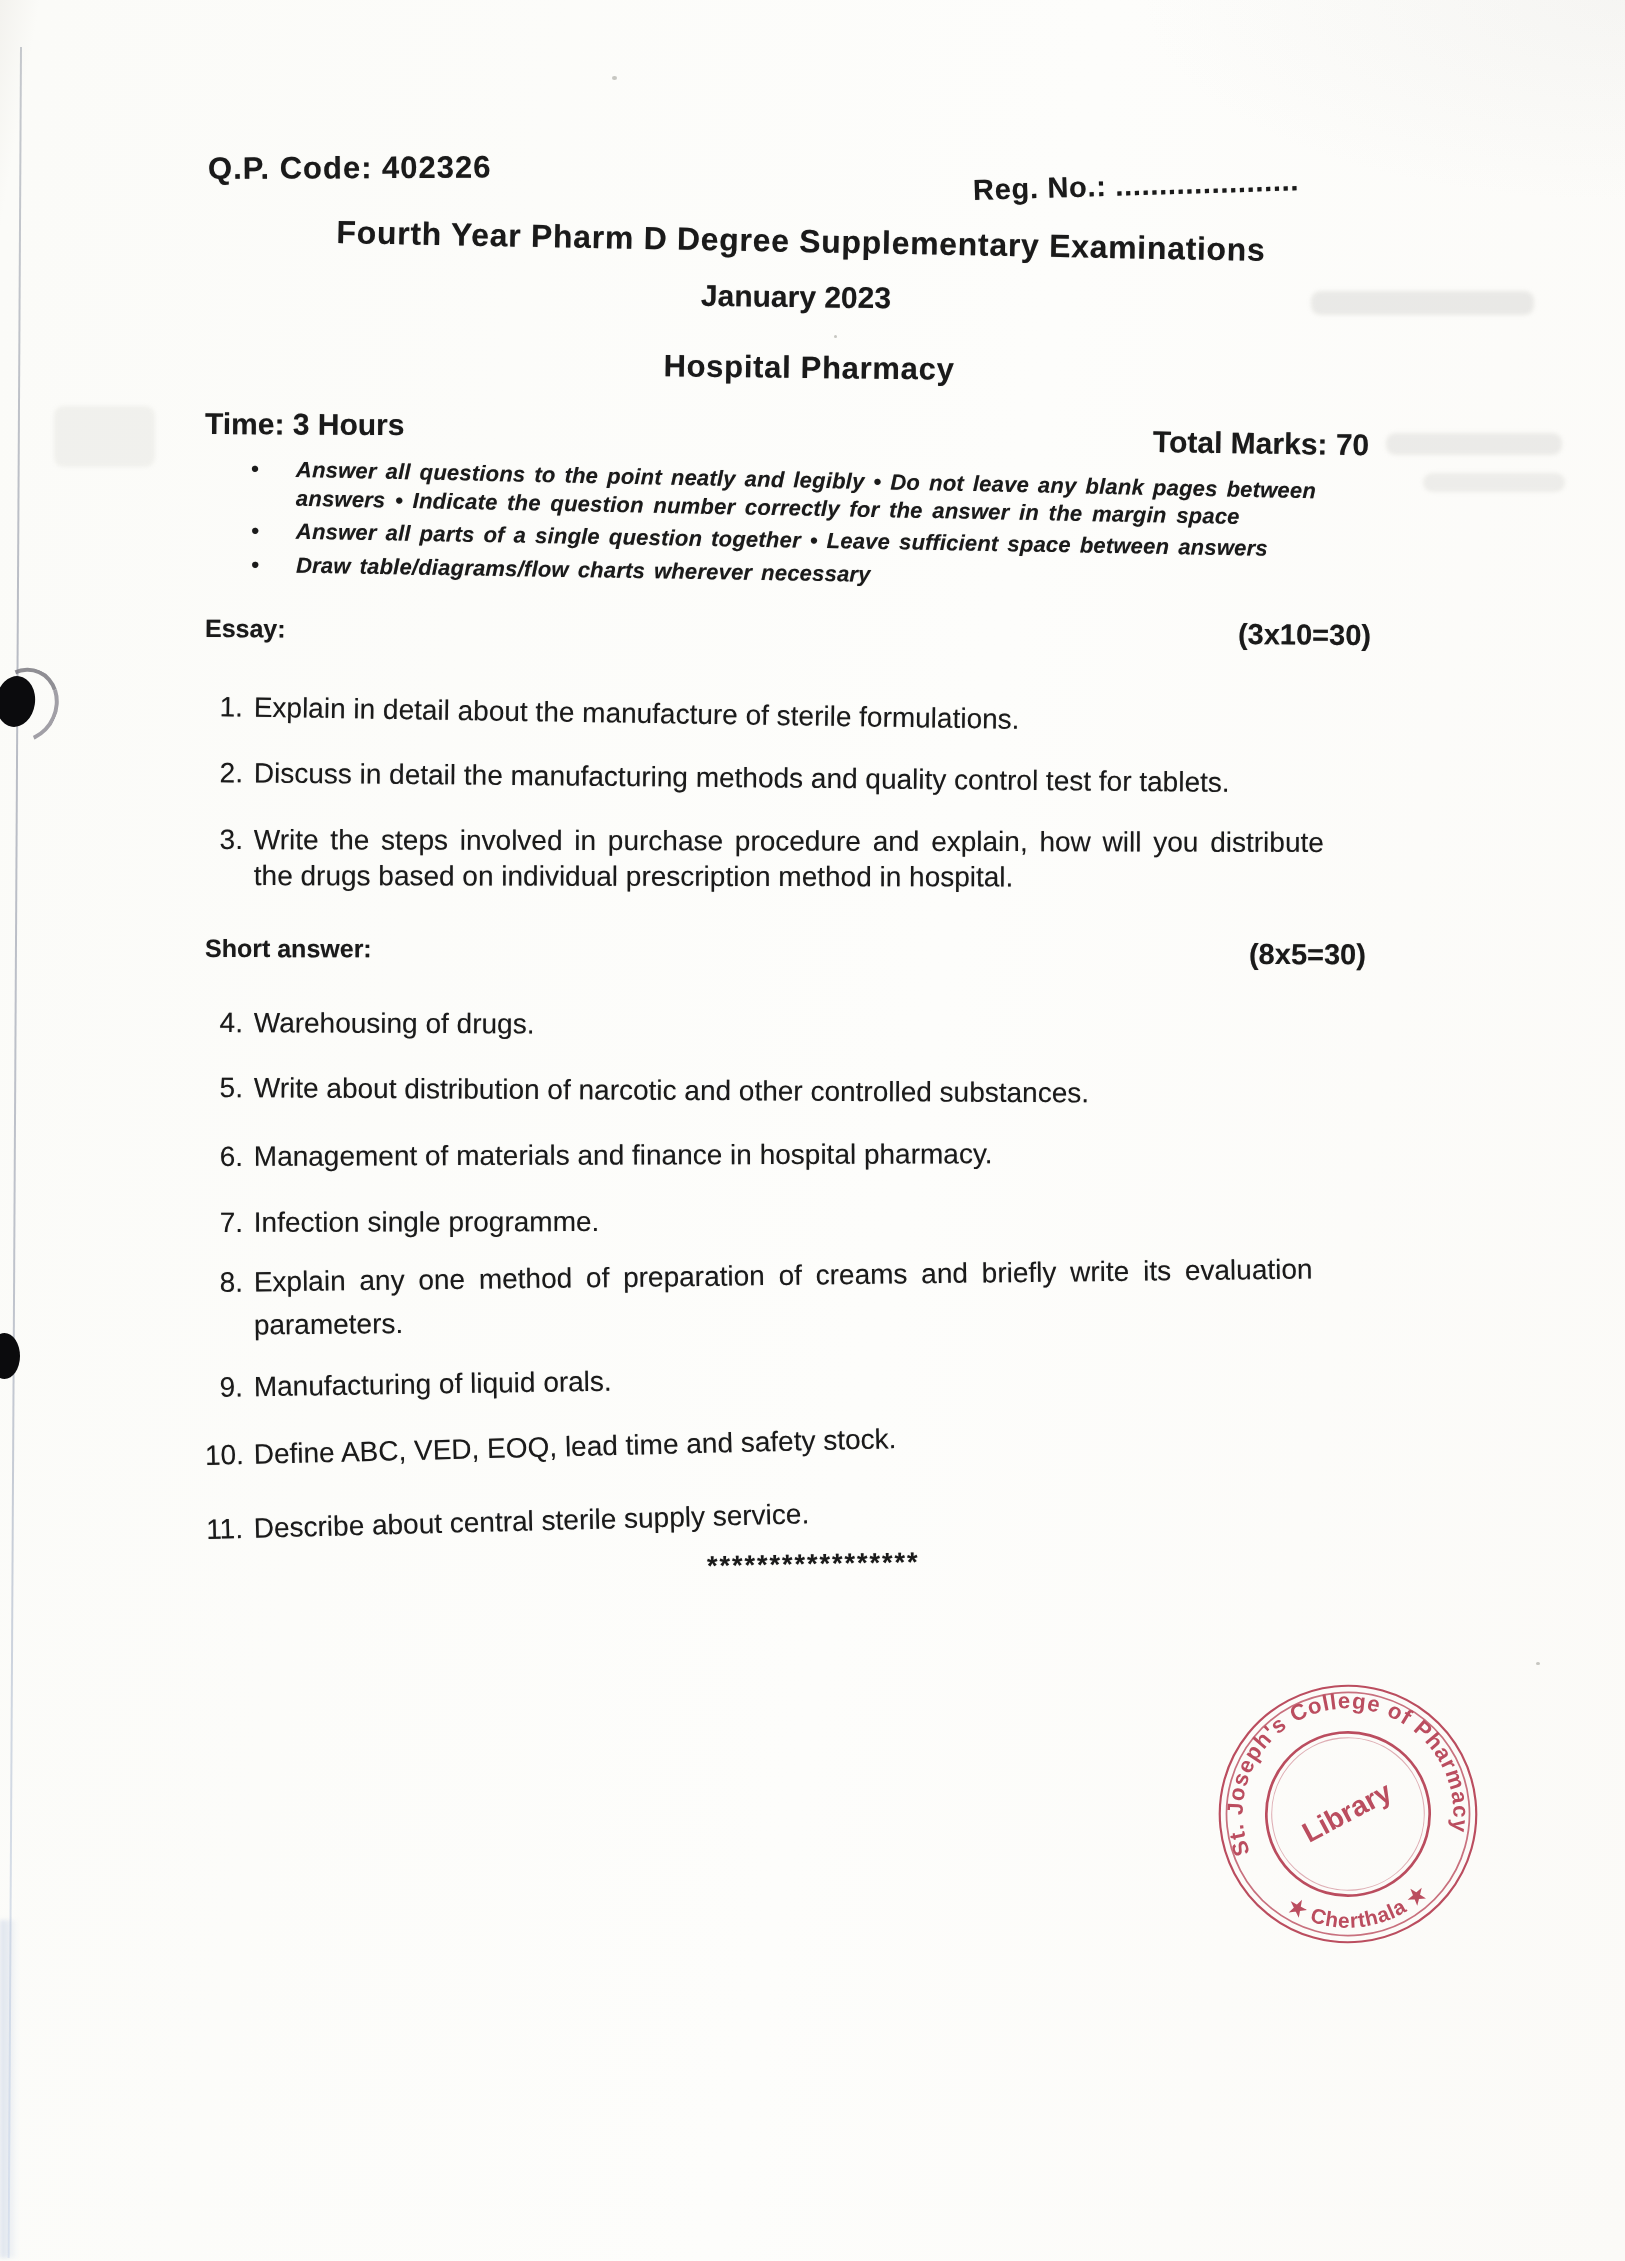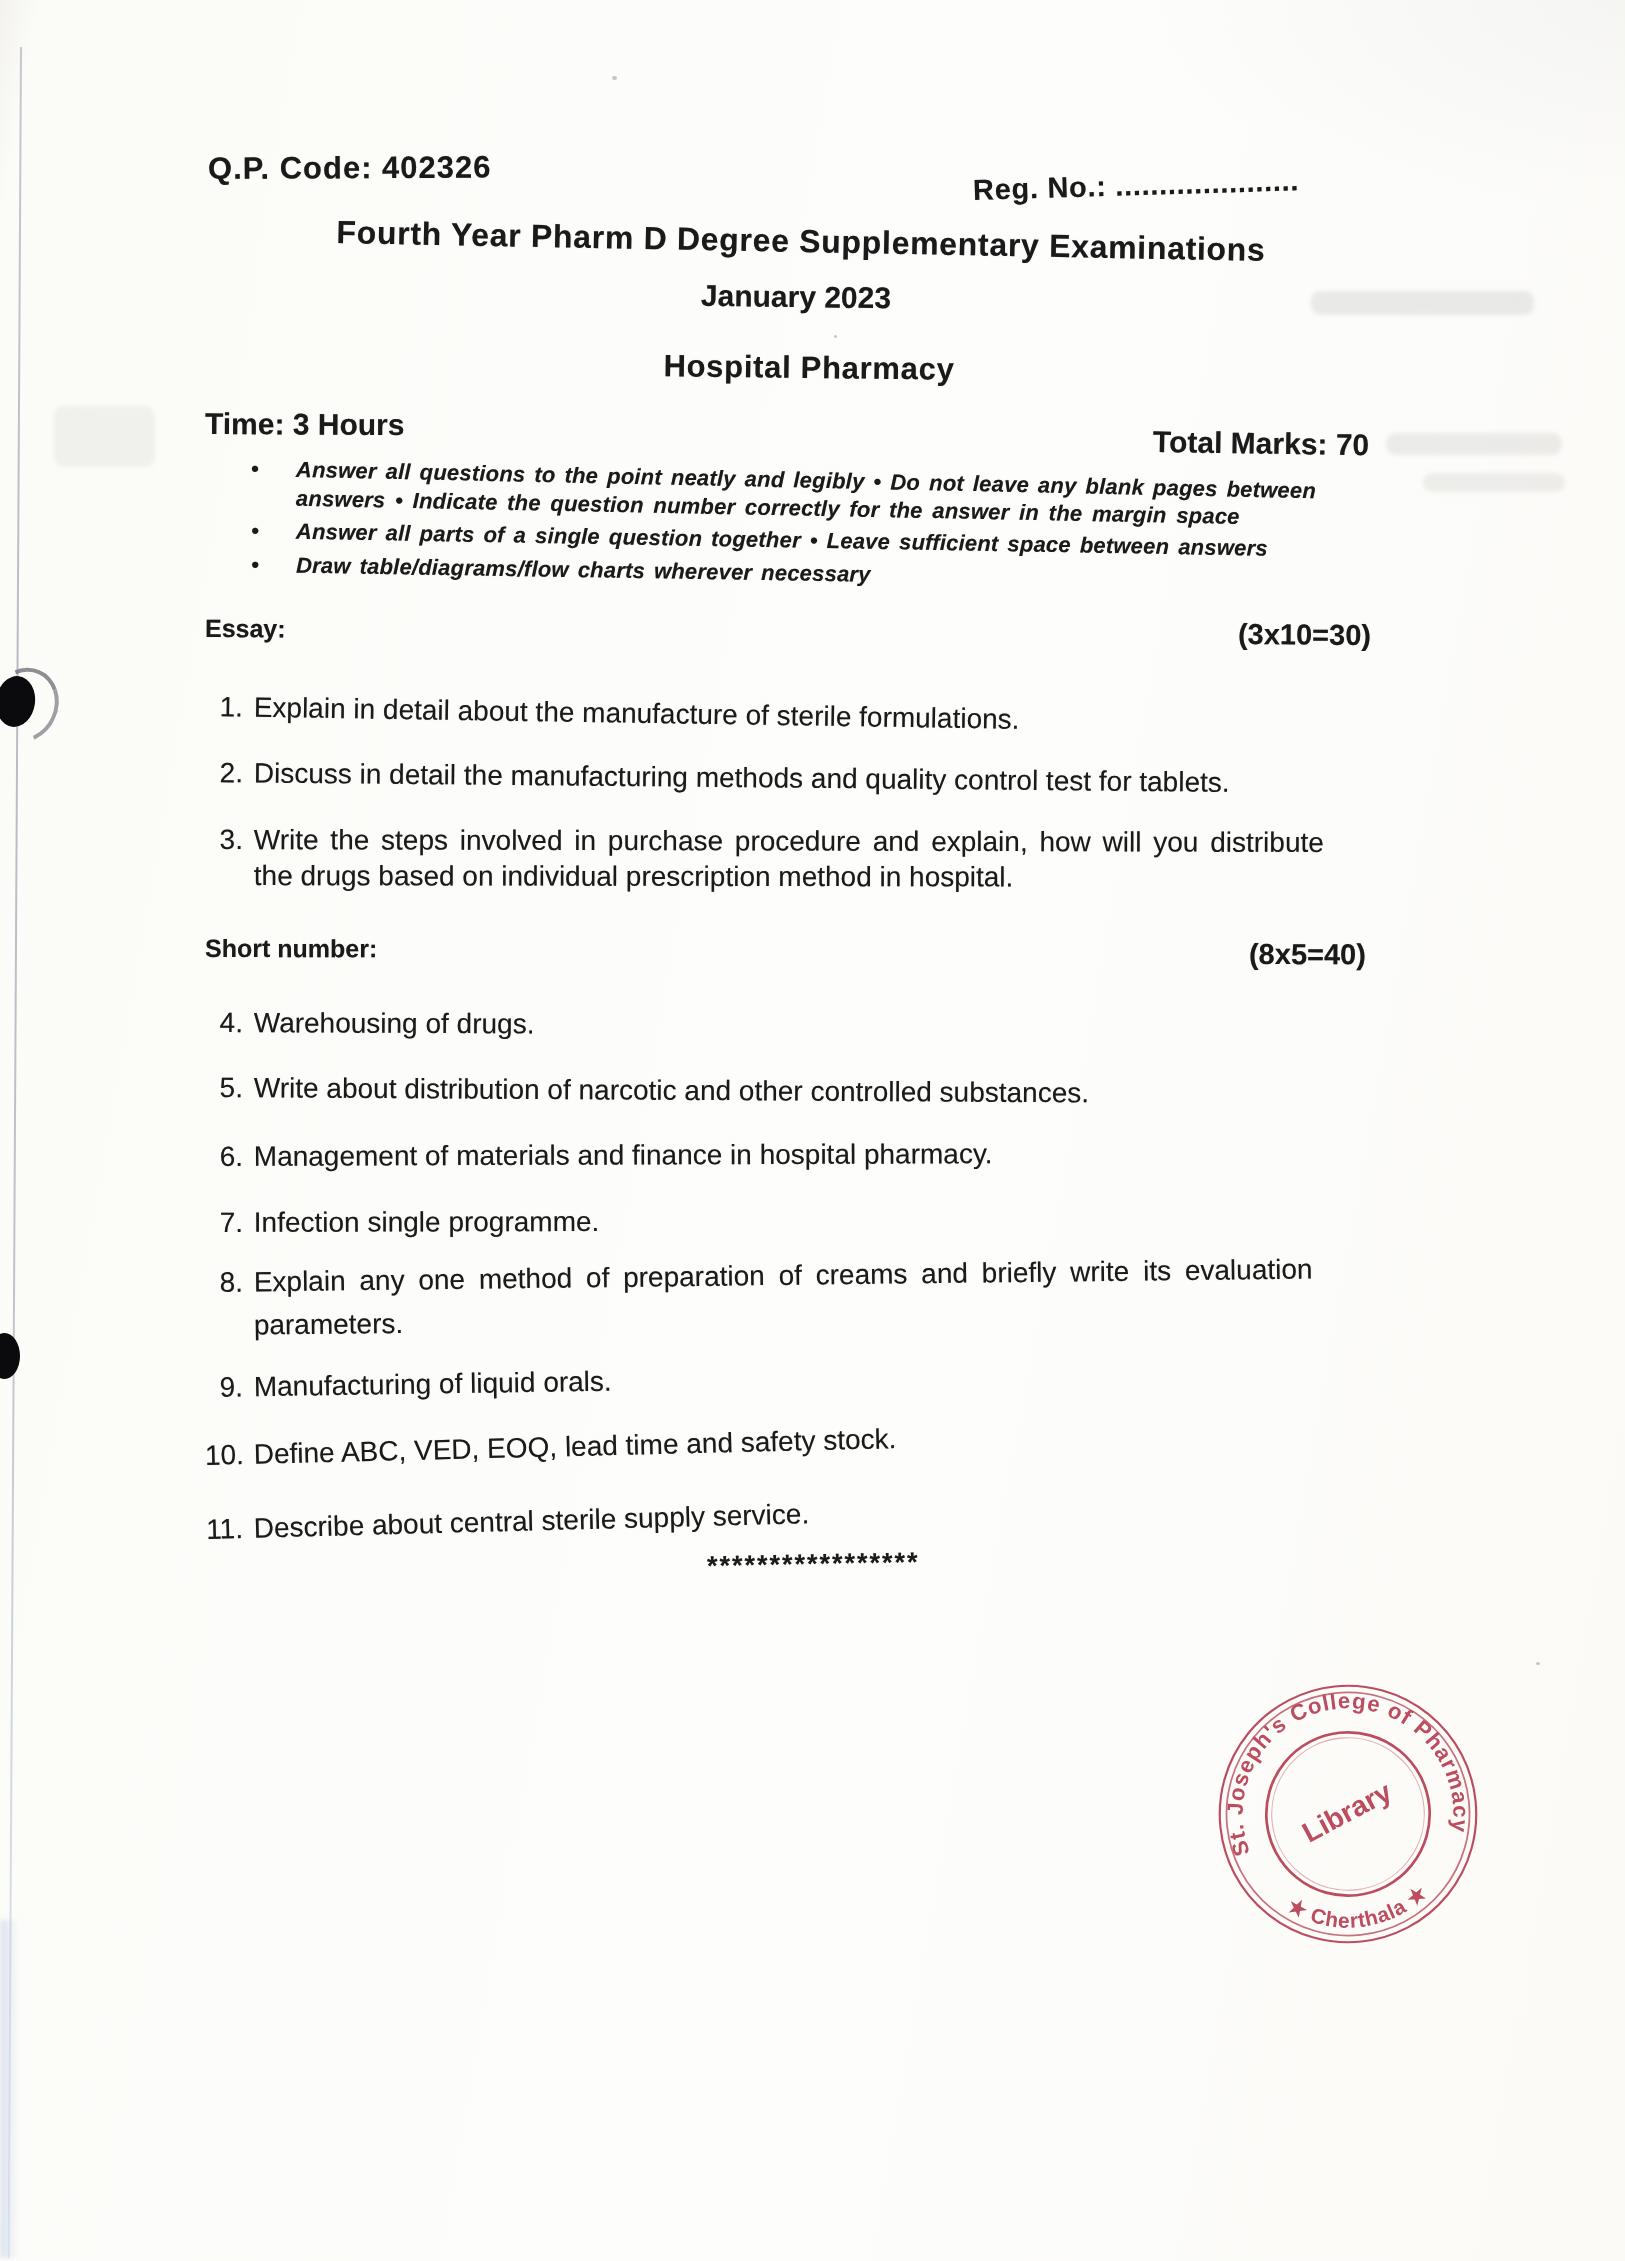--- a/index.html
+++ b/index.html
@@ -64,22 +64,22 @@
   <div class="t irow" style="top:552px; --r:0.9deg"><span class="imark">•</span><span>Draw table/diagrams/flow charts wherever necessary</span></div>
 
   <div class="t b shead" style="top:614px; --r:0.3deg">Essay:</div>
   <div class="t b smarks" style="left:1238px; top:618px; --r:0.5deg">(3x10=30)</div>
 
   <div class="t qrow" style="top:691px; --r:0.9deg"><span class="qnum">1.</span><span class="qtext">Explain in detail about the manufacture of sterile formulations.</span></div>
   <div class="t qrow" style="top:757px; --r:0.55deg"><span class="qnum">2.</span><span class="qtext">Discuss in detail the manufacturing methods and quality control test for tablets.</span></div>
   <div class="t qrow ws6" style="top:824px; --r:0.15deg"><span class="qnum">3.</span><span class="qtext">Write the steps involved in purchase procedure and explain, how will you distribute</span></div>
   <div class="t qrow" style="top:860px; --r:0.1deg"><span class="qnum"></span><span class="qtext">the drugs based on individual prescription method in hospital.</span></div>
 
-  <div class="t b shead" style="top:934px; --r:0.1deg">Short number:</div>
-  <div class="t b smarks" style="left:1249px; top:938px; --r:0.2deg">(8x5=40)</div>
+  <div class="t b shead" style="top:934px; --r:0.1deg">Short answer:</div>
+  <div class="t b smarks" style="left:1249px; top:938px; --r:0.2deg">(8x5=30)</div>
 
   <div class="t qrow" style="top:1007px; --r:0.25deg"><span class="qnum">4.</span><span class="qtext">Warehousing of drugs.</span></div>
   <div class="t qrow" style="top:1072px; --r:0.35deg"><span class="qnum">5.</span><span class="qtext">Write about distribution of narcotic and other controlled substances.</span></div>
   <div class="t qrow" style="top:1141px; --r:-0.2deg"><span class="qnum">6.</span><span class="qtext">Management of materials and finance in hospital pharmacy.</span></div>
   <div class="t qrow" style="top:1207px; --r:-0.15deg"><span class="qnum">7.</span><span class="qtext">Infection single programme.</span></div>
   <div class="t qrow ws9" style="top:1267px; --r:-0.7deg"><span class="qnum">8.</span><span class="qtext">Explain any one method of preparation of creams and briefly write its evaluation</span></div>
   <div class="t qrow" style="top:1310px; --r:-0.6deg"><span class="qnum"></span><span class="qtext">parameters.</span></div>
   <div class="t qrow" style="top:1372px; --r:-0.9deg"><span class="qnum">9.</span><span class="qtext">Manufacturing of liquid orals.</span></div>
   <div class="t qrow" style="top:1440px; --r:-1.4deg"><span class="qnum">10.</span><span class="qtext">Define ABC, VED, EOQ, lead time and safety stock.</span></div>
   <div class="t qrow" style="top:1514px; --r:-1.5deg"><span class="qnum">11.</span><span class="qtext">Describe about central sterile supply service.</span></div>

